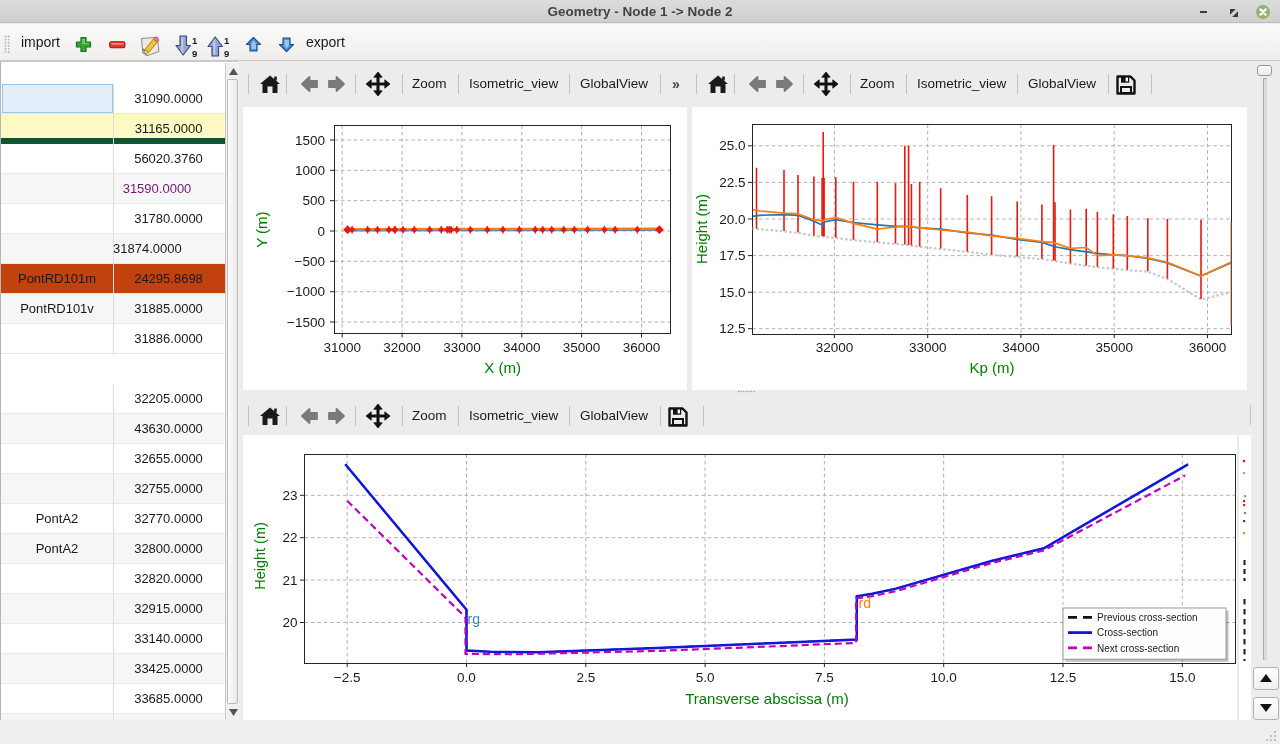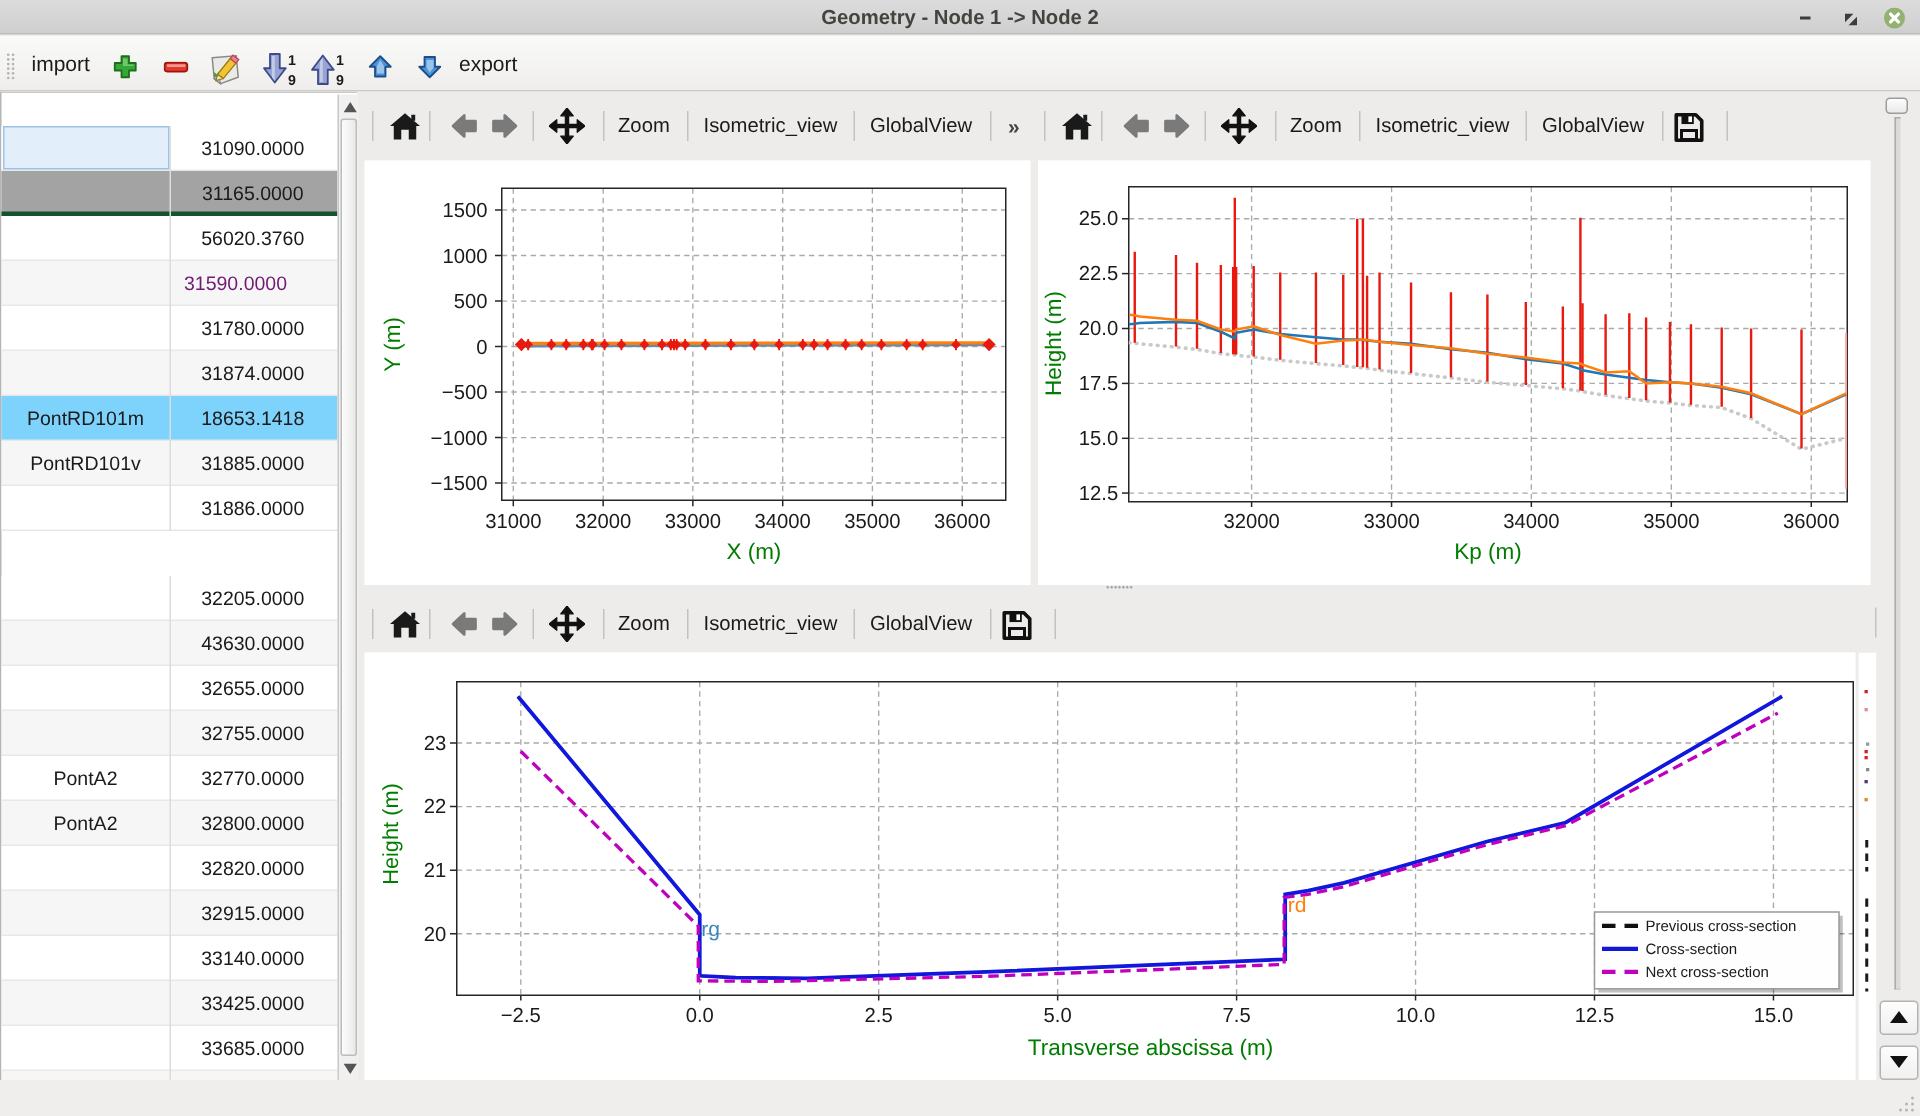--- a/index.html
+++ b/index.html
@@ -445,43 +445,43 @@
     <circle cx="11.9" cy="1.5" r="0.8" fill="#a2a2a2"></circle>
     <circle cx="14.5" cy="1.5" r="0.8" fill="#a2a2a2"></circle>
     <circle cx="17.1" cy="1.5" r="0.8" fill="#a2a2a2"></circle>
   </svg>
 <div class="abs" style="left:0;top:61px;width:238px;height:659px;background:#ffffff;border-top:1px solid #c9c9c9;border-left:1px solid #b5b5b5">
 <div class="abs" style="left:0;top:22px;width:224px;height:30px;background:#ffffff;border-bottom:1px solid #e8e8e8">
 <div class="abs" style="left:1px;top:0px;width:111px;height:29px;background:#e2eefa;border:1px solid #9ec2e5"></div>
 <div class="abs" style="left:112px;top:0;width:111px;height:30px;text-align:center;font-size:13px;color:#1a1a1a;line-height:29px">31090.0000</div>
 <div class="abs" style="left:112px;top:0;width:1px;height:30px;background:#dcdcdc"></div>
 </div>
-<div class="abs" style="left:0;top:52px;width:224px;height:30px;background:#a3a3a3;border-bottom:3px solid #14532d">
+<div class="abs" style="left:0;top:52px;width:224px;height:30px;background:#fef9c3;border-bottom:6px solid #14532d">
 <div class="abs" style="left:112px;top:0;width:111px;height:30px;text-align:center;font-size:13px;color:#1a1a1a;line-height:29px">31165.0000</div>
 <div class="abs" style="left:112px;top:0;width:1px;height:30px;background:#dcdcdc"></div>
 </div>
 <div class="abs" style="left:0;top:82px;width:224px;height:30px;background:#ffffff;border-bottom:1px solid #e8e8e8">
 <div class="abs" style="left:112px;top:0;width:111px;height:30px;text-align:center;font-size:13px;color:#1a1a1a;line-height:29px">56020.3760</div>
 <div class="abs" style="left:112px;top:0;width:1px;height:30px;background:#dcdcdc"></div>
 </div>
 <div class="abs" style="left:0;top:112px;width:224px;height:30px;background:#f6f6f6;border-bottom:1px solid #e8e8e8">
 <div class="abs" style="left:112px;top:0;width:88px;height:30px;text-align:center;font-size:13px;color:#701a75;line-height:29px">31590.0000</div>
 <div class="abs" style="left:112px;top:0;width:1px;height:30px;background:#dcdcdc"></div>
 </div>
 <div class="abs" style="left:0;top:142px;width:224px;height:30px;background:#ffffff;border-bottom:1px solid #e8e8e8">
 <div class="abs" style="left:112px;top:0;width:111px;height:30px;text-align:center;font-size:13px;color:#1a1a1a;line-height:29px">31780.0000</div>
 <div class="abs" style="left:112px;top:0;width:1px;height:30px;background:#dcdcdc"></div>
 </div>
 <div class="abs" style="left:0;top:172px;width:224px;height:30px;background:#f6f6f6;border-bottom:1px solid #e8e8e8">
-<div class="abs" style="left:112px;top:0;width:111px;height:30px;text-align:center;font-size:13px;color:#1a1a1a;line-height:29px">31874.0000</div>
-<div class="abs" style="left:112px;top:0;width:1px;height:30px;background:#dcdcdc"></div>
-</div>
-<div class="abs" style="left:0;top:202px;width:224px;height:30px;background:#7dd3fc;border-bottom:1px solid #e8e8e8">
+<div class="abs" style="left:112px;top:0;width:111px;height:30px;text-align:left;font-size:13px;color:#1a1a1a;line-height:29px">31874.0000</div>
+<div class="abs" style="left:112px;top:0;width:1px;height:30px;background:#dcdcdc"></div>
+</div>
+<div class="abs" style="left:0;top:202px;width:224px;height:30px;background:#c2410c;border-bottom:1px solid #e8e8e8">
 <div class="abs" style="left:0;top:0;width:112px;height:30px;text-align:center;font-size:13px;color:#1a1a1a;line-height:29px">PontRD101m</div>
-<div class="abs" style="left:112px;top:0;width:111px;height:30px;text-align:center;font-size:13px;color:#1a1a1a;line-height:29px">18653.1418</div>
+<div class="abs" style="left:112px;top:0;width:111px;height:30px;text-align:center;font-size:13px;color:#1a1a1a;line-height:29px">24295.8698</div>
 <div class="abs" style="left:112px;top:0;width:1px;height:30px;background:#dcdcdc"></div>
 </div>
 <div class="abs" style="left:0;top:232px;width:224px;height:30px;background:#f6f6f6;border-bottom:1px solid #e8e8e8">
 <div class="abs" style="left:0;top:0;width:112px;height:30px;text-align:center;font-size:13px;color:#1a1a1a;line-height:29px">PontRD101v</div>
 <div class="abs" style="left:112px;top:0;width:111px;height:30px;text-align:center;font-size:13px;color:#1a1a1a;line-height:29px">31885.0000</div>
 <div class="abs" style="left:112px;top:0;width:1px;height:30px;background:#dcdcdc"></div>
 </div>
 <div class="abs" style="left:0;top:262px;width:224px;height:30px;background:#ffffff;border-bottom:1px solid #e8e8e8">
 <div class="abs" style="left:112px;top:0;width:111px;height:30px;text-align:center;font-size:13px;color:#1a1a1a;line-height:29px">31886.0000</div>
 <div class="abs" style="left:112px;top:0;width:1px;height:30px;background:#dcdcdc"></div>

